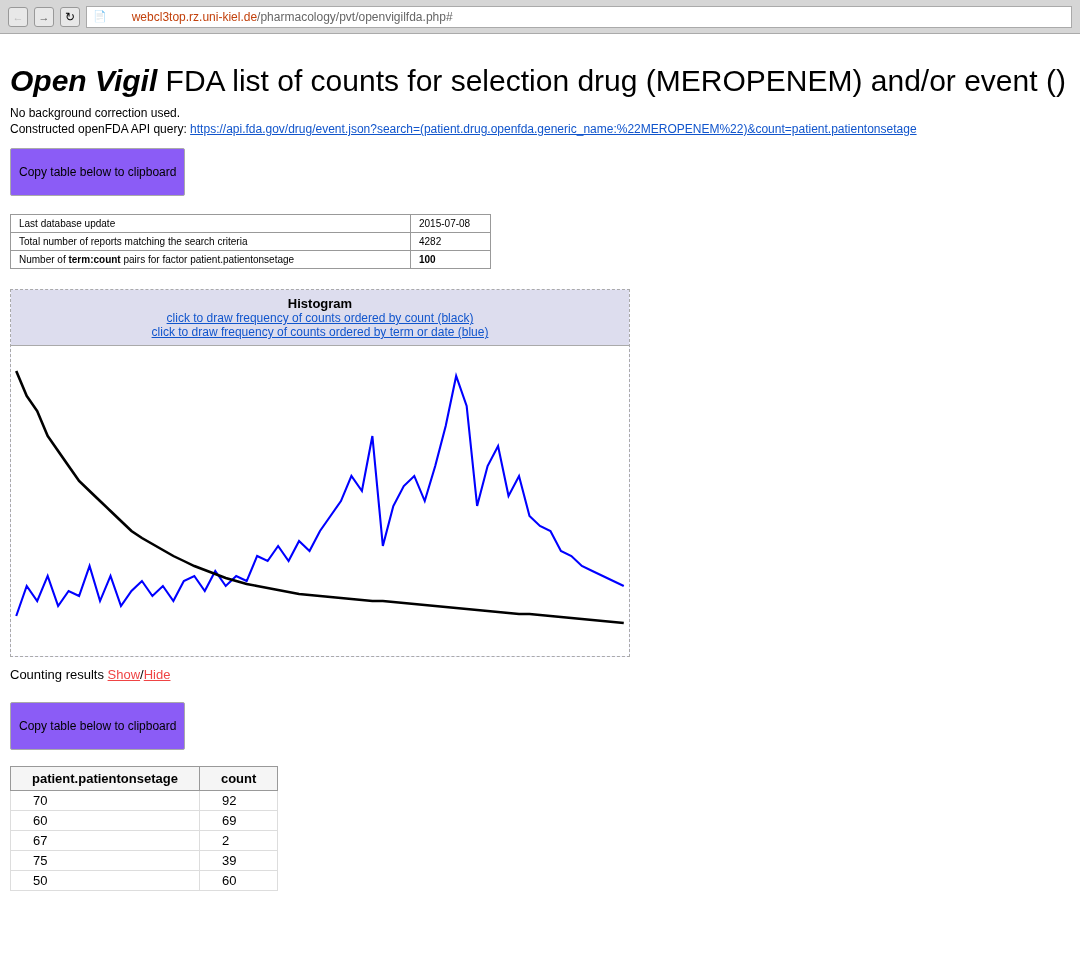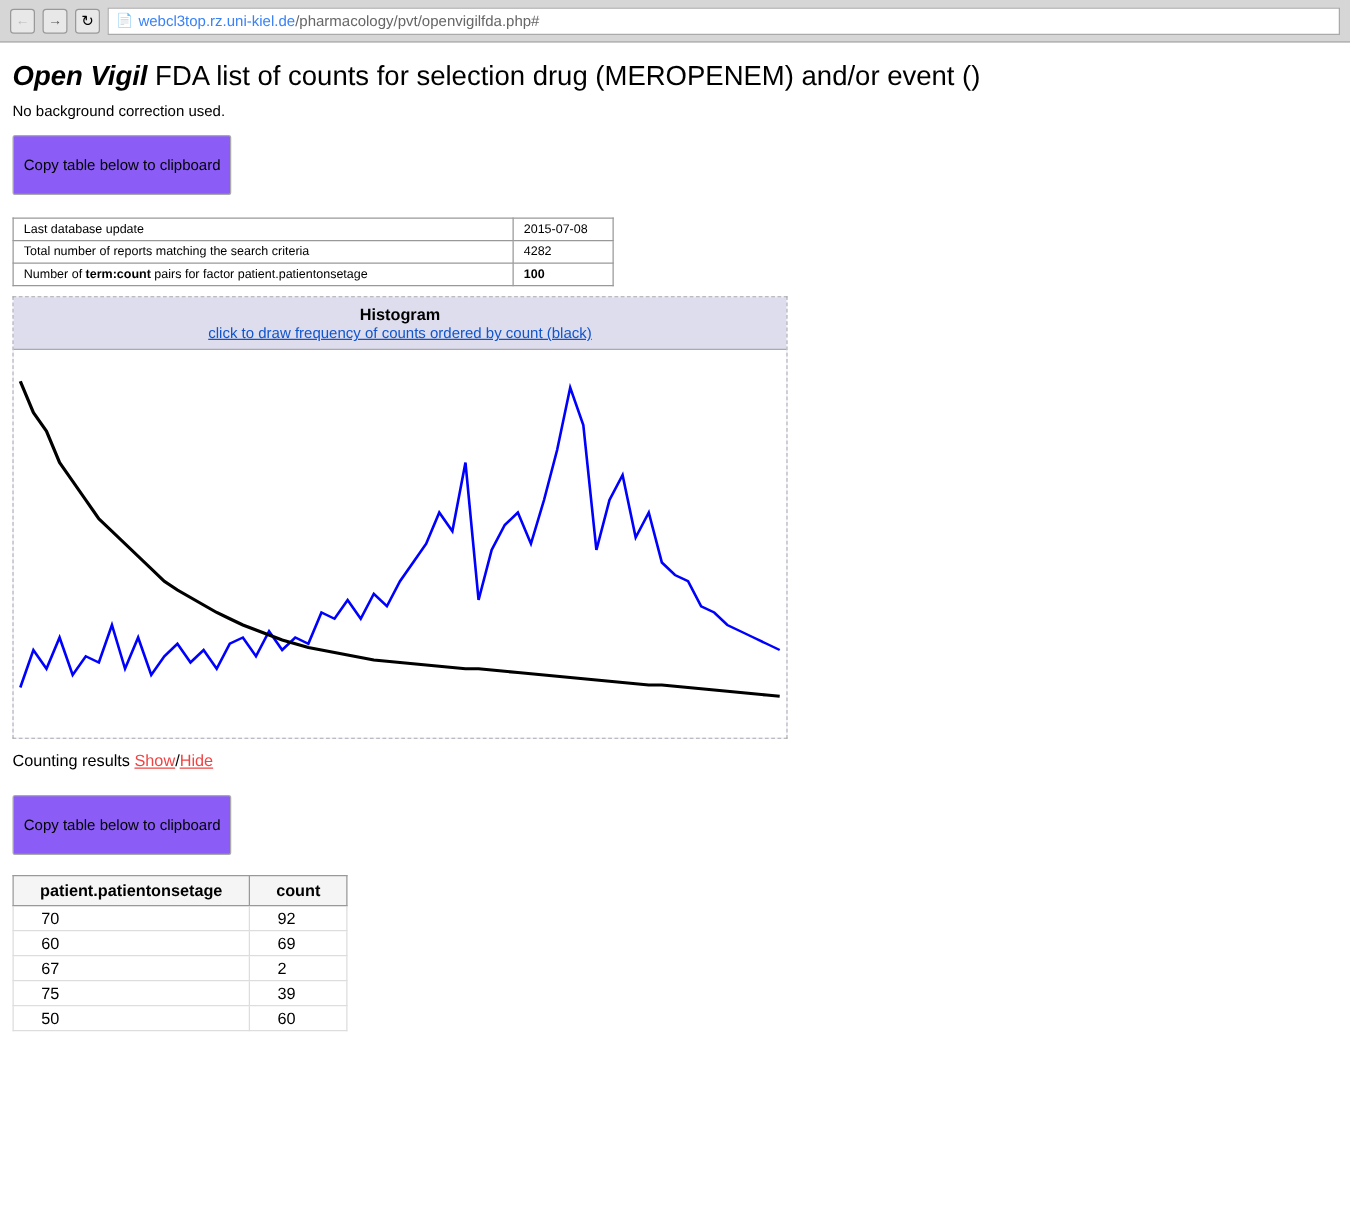--- a/index.html
+++ b/index.html
@@ -52,35 +52,36 @@
     }
     .address-bar .lock-icon {
       font-size: 11px;
       color: #666;
     }
     .address-bar .url {
       font-size: 12px;
       color: #000;
     }
     .address-bar .url .domain {
-      color: #3b82f6;
+      color: #c2410c;
+      margin-left: 21px;
     }
     .address-bar .url .path {
       color: #666;
     }
 
     
     .page-content {
       padding: 8px 10px;
     }
 
     .page-title {
-      font-size: 22px;
+      font-size: 30px;
       font-weight: normal;
-      margin: 6px 0 8px 0;
+      margin: 22px 0 8px 0;
     }
     .page-title em {
       font-style: italic;
       font-weight: bold;
     }
 
     .info-text {
       font-size: 12px;
       margin-bottom: 2px;
     }
@@ -113,21 +114,21 @@
     .info-table td:first-child {
       min-width: 400px;
     }
     .info-table td:last-child {
       min-width: 80px;
     }
 
     
     .histogram-container {
       border: 1px dashed #aaa;
-      margin: 8px 0 10px 0;
+      margin: 20px 0 10px 0;
       width: 620px;
       background: #f0f0ff;
     }
     .histogram-header {
       background: #dde;
       padding: 6px;
       text-align: center;
       border-bottom: 1px solid #aaa;
     }
     .histogram-title {
@@ -199,20 +200,24 @@
   </div>
 </div>
 
 <div class="page-content">
 
   <h1 class="page-title">
     <em>Open Vigil</em><span> FDA list of counts for selection drug (MEROPENEM) and/or event ()</span>
   </h1>
 
   <p class="info-text">No background correction used.</p>
+  <p class="info-text">
+    <span>Constructed openFDA API query:</span>
+    <a class="api-link" href="#">https://api.fda.gov/drug/event.json?search=(patient.drug.openfda.generic_name:%22MEROPENEM%22)&amp;count=patient.patientonsetage</a>
+  </p>
 
   <button class="copy-btn">Copy table below to clipboard</button>
 
   
   <table class="info-table">
     <tbody id="info-table-body">
     <tr>
           <td>Last database update</td>
           <td>2015-07-08</td>
         </tr>
@@ -225,20 +230,21 @@
           <td><strong>100</strong></td>
         </tr>
       </tbody>
   </table>
 
   
   <div class="histogram-container">
     <div class="histogram-header">
       <div class="histogram-title">Histogram</div>
       <a class="histogram-link" href="#">click to draw frequency of counts ordered by count (black)</a>
+      <a class="histogram-link" href="#">click to draw frequency of counts ordered by term or date (blue)</a>
     </div>
     <div class="histogram-chart">
       <svg width="100%" height="100%" viewBox="0 0 590 310" preserveAspectRatio="none">
 
         <polyline fill="none" stroke="blue" stroke-width="2" points="
             5,270
             15,240
             25,255
             35,230
             45,260

